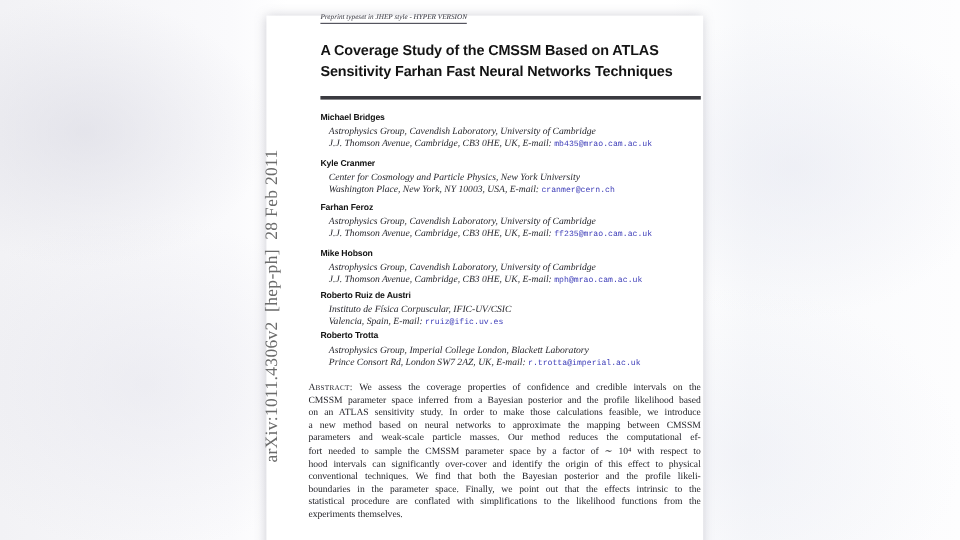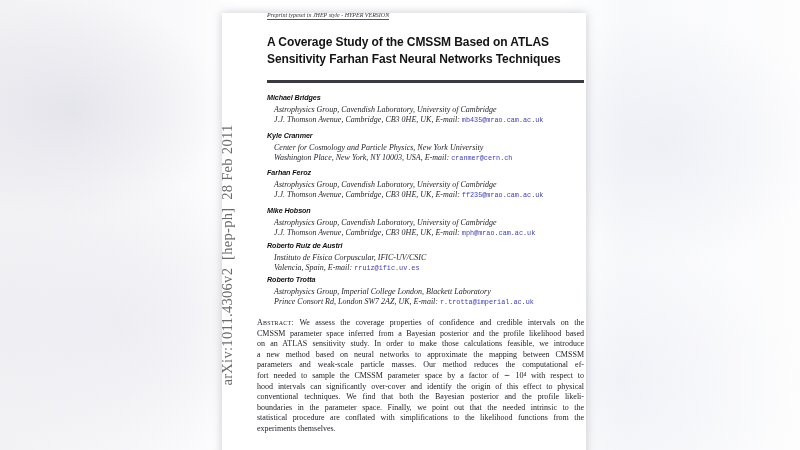--- a/index.html
+++ b/index.html
@@ -41,21 +41,20 @@
   }
   .rule {
     position: absolute; left: 45px; top: 67px; width: 317px; height: 2.5px;
     background: #3a3a40;
   }
   .author { position: absolute; left: 45px; width: 318px; }
   .a-name {
     font-family: "Liberation Sans", "DejaVu Sans", sans-serif;
     font-weight: bold; font-size: 7.2px; line-height: 9px; color: #111;
     letter-spacing: -0.1px;
-    font-style: italic;
   }
   .a-lines { margin-top: 2.5px; padding-left: 7px; }
   .a-affil, .a-addr {
     font-style: italic; font-size: 8px; line-height: 10.3px; color: #26262c;
     white-space: nowrap;
   }
   .email {
     font-style: normal;
     font-family: "Liberation Mono", "DejaVu Sans Mono", monospace;
     font-size: 6.8px; color: #3d3db8;
@@ -141,21 +140,21 @@
 
   <div class="abstract">
     <div class="abs-line"><span class="sc">Abstract: </span><span>We assess the coverage properties of confidence and credible intervals on the</span></div>
     <div class="abs-line">CMSSM parameter space inferred from a Bayesian posterior and the profile likelihood based</div>
     <div class="abs-line">on an ATLAS sensitivity study. In order to make those calculations feasible, we introduce</div>
     <div class="abs-line">a new method based on neural networks to approximate the mapping between CMSSM</div>
     <div class="abs-line">parameters and weak-scale particle masses. Our method reduces the computational ef-</div>
     <div class="abs-line">fort needed to sample the CMSSM parameter space by a factor of ∼ 10⁴ with respect to</div>
     <div class="abs-line">hood intervals can significantly over-cover and identify the origin of this effect to physical</div>
     <div class="abs-line">conventional techniques. We find that both the Bayesian posterior and the profile likeli-</div>
-    <div class="abs-line">boundaries in the parameter space. Finally, we point out that the needed intrinsic to the</div>
+    <div class="abs-line">boundaries in the parameter space. Finally, we point out that the effects intrinsic to the</div>
     <div class="abs-line">statistical procedure are conflated with simplifications to the likelihood functions from the</div>
     <div class="abs-line last">experiments themselves.</div>
   </div>
 
   <div class="keywords">
     <span class="sc">Keywords: </span><a class="kw-links">Supersymmetry, Cosmology, Dark Matter, Coverage, Inference.</a>
   </div>
 
 </div>
 

